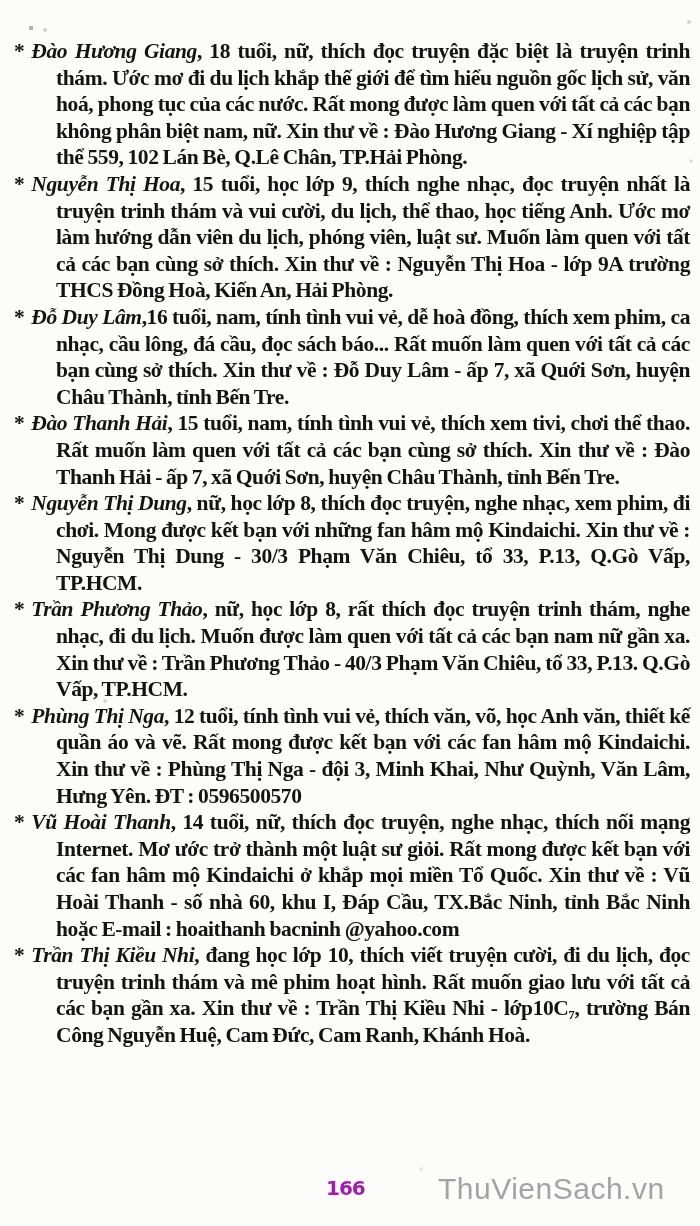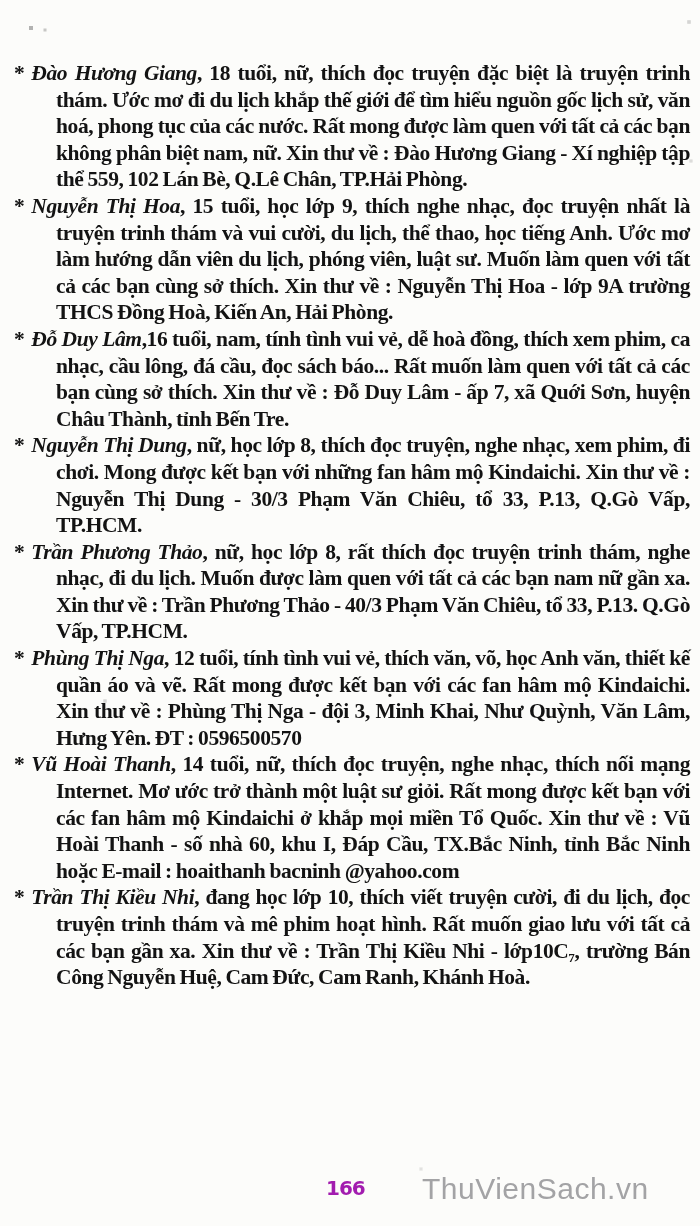--- a/index.html
+++ b/index.html
@@ -8,21 +8,21 @@
     width: 700px;
     height: 1226px;
     margin: 0 auto;
     background: #fcfcfa;
     overflow: hidden;
     font-family: "Liberation Serif", "DejaVu Serif", serif;
     color: #131313;
   }
   .content {
     position: absolute;
-    top: 60px;
+    top: 38px;
     left: 14px;
     width: 676px;
   }
   .entry {
     font-size: 21.5px;
     line-height: 26.6px;
     font-weight: bold;
     text-align: justify;
     padding-left: 42px;
     text-indent: -42px;
@@ -42,21 +42,21 @@
     left: 326px;
     top: 1176px;
     font-family: "DejaVu Sans", "Liberation Sans", sans-serif;
     font-weight: bold;
     font-size: 20px;
     letter-spacing: -1px;
     color: #a21caf;
   }
   .watermark {
     position: absolute;
-    left: 422px;
+    left: 438px;
     top: 1172px;
     font-family: "Liberation Sans", sans-serif;
     font-size: 30px;
     color: #a3a3a5;
     letter-spacing: 0.5px;
   }
   
   .speckles {
     position: absolute;
     top: 0; left: 0;
@@ -78,20 +78,21 @@
   <div class="speckles"></div>
 
   <div class="content">
 
     <div class="entry"><span class="bullet">*</span><span class="name">Đào Hương Giang</span><span>, 18 tuổi, nữ, thích đọc truyện đặc biệt là truyện trinh thám. Ước mơ đi du lịch khắp thế giới để tìm hiểu nguồn gốc lịch sử, văn hoá, phong tục của các nước. Rất mong được làm quen với tất cả các bạn không phân biệt nam, nữ. Xin thư về : Đào Hương Giang - Xí nghiệp tập thể 559, 102 Lán Bè, Q.Lê Chân, TP.Hải Phòng.</span></div>
 
     <div class="entry"><span class="bullet">*</span><span class="name">Nguyễn Thị Hoa</span><span>, 15 tuổi, học lớp 9, thích nghe nhạc, đọc truyện nhất là truyện trinh thám và vui cười, du lịch, thể thao, học tiếng Anh. Ước mơ làm hướng dẫn viên du lịch, phóng viên, luật sư. Muốn làm quen với tất cả các bạn cùng sở thích. Xin thư về : Nguyễn Thị Hoa - lớp 9A trường THCS Đồng Hoà, Kiến An, Hải Phòng.</span></div>
 
     <div class="entry"><span class="bullet">*</span><span class="name">Đỗ Duy Lâm</span><span>,16 tuổi, nam, tính tình vui vẻ, dễ hoà đồng, thích xem phim, ca nhạc, cầu lông, đá cầu, đọc sách báo... Rất muốn làm quen với tất cả các bạn cùng sở thích. Xin thư về : Đỗ Duy Lâm - ấp 7, xã Quới Sơn, huyện Châu Thành, tỉnh Bến Tre.</span></div>
 
+    <div class="entry"><span class="bullet">*</span><span class="name">Đào Thanh Hải</span><span>, 15 tuổi, nam, tính tình vui vẻ, thích xem tivi, chơi thể thao. Rất muốn làm quen với tất cả các bạn cùng sở thích. Xin thư về : Đào Thanh Hải - ấp 7, xã Quới Sơn, huyện Châu Thành, tỉnh Bến Tre.</span></div>
 
     <div class="entry"><span class="bullet">*</span><span class="name">Nguyễn Thị Dung</span><span>, nữ, học lớp 8, thích đọc truyện, nghe nhạc, xem phim, đi chơi. Mong được kết bạn với những fan hâm mộ Kindaichi. Xin thư về : Nguyễn Thị Dung - 30/3 Phạm Văn Chiêu, tổ 33, P.13, Q.Gò Vấp, TP.HCM.</span></div>
 
     <div class="entry"><span class="bullet">*</span><span class="name">Trần Phương Thảo</span><span>, nữ, học lớp 8, rất thích đọc truyện trinh thám, nghe nhạc, đi du lịch. Muốn được làm quen với tất cả các bạn nam nữ gần xa. Xin thư về : Trần Phương Thảo - 40/3 Phạm Văn Chiêu, tổ 33, P.13. Q.Gò Vấp, TP.HCM.</span></div>
 
     <div class="entry"><span class="bullet">*</span><span class="name">Phùng Thị Nga</span><span>, 12 tuổi, tính tình vui vẻ, thích văn, võ, học Anh văn, thiết kế quần áo và vẽ. Rất mong được kết bạn với các fan hâm mộ Kindaichi. Xin thư về : Phùng Thị Nga - đội 3, Minh Khai, Như Quỳnh, Văn Lâm, Hưng Yên. ĐT : 0596500570</span></div>
 
     <div class="entry"><span class="bullet">*</span><span class="name">Vũ Hoài Thanh</span><span>, 14 tuổi, nữ, thích đọc truyện, nghe nhạc, thích nối mạng Internet. Mơ ước trở thành một luật sư giỏi. Rất mong được kết bạn với các fan hâm mộ Kindaichi ở khắp mọi miền Tổ Quốc. Xin thư về : Vũ Hoài Thanh - số nhà 60, khu I, Đáp Cầu, TX.Bắc Ninh, tỉnh Bắc Ninh hoặc E-mail : hoaithanh bacninh @yahoo.com</span></div>
 
     <div class="entry"><span class="bullet">*</span><span class="name">Trần Thị Kiều Nhi</span><span>, đang học lớp 10, thích viết truyện cười, đi du lịch, đọc truyện trinh thám và mê phim hoạt hình. Rất muốn giao lưu với tất cả các bạn gần xa. Xin thư về : Trần Thị Kiều Nhi - lớp10C₇, trường Bán Công Nguyễn Huệ, Cam Đức, Cam Ranh, Khánh Hoà.</span></div>

